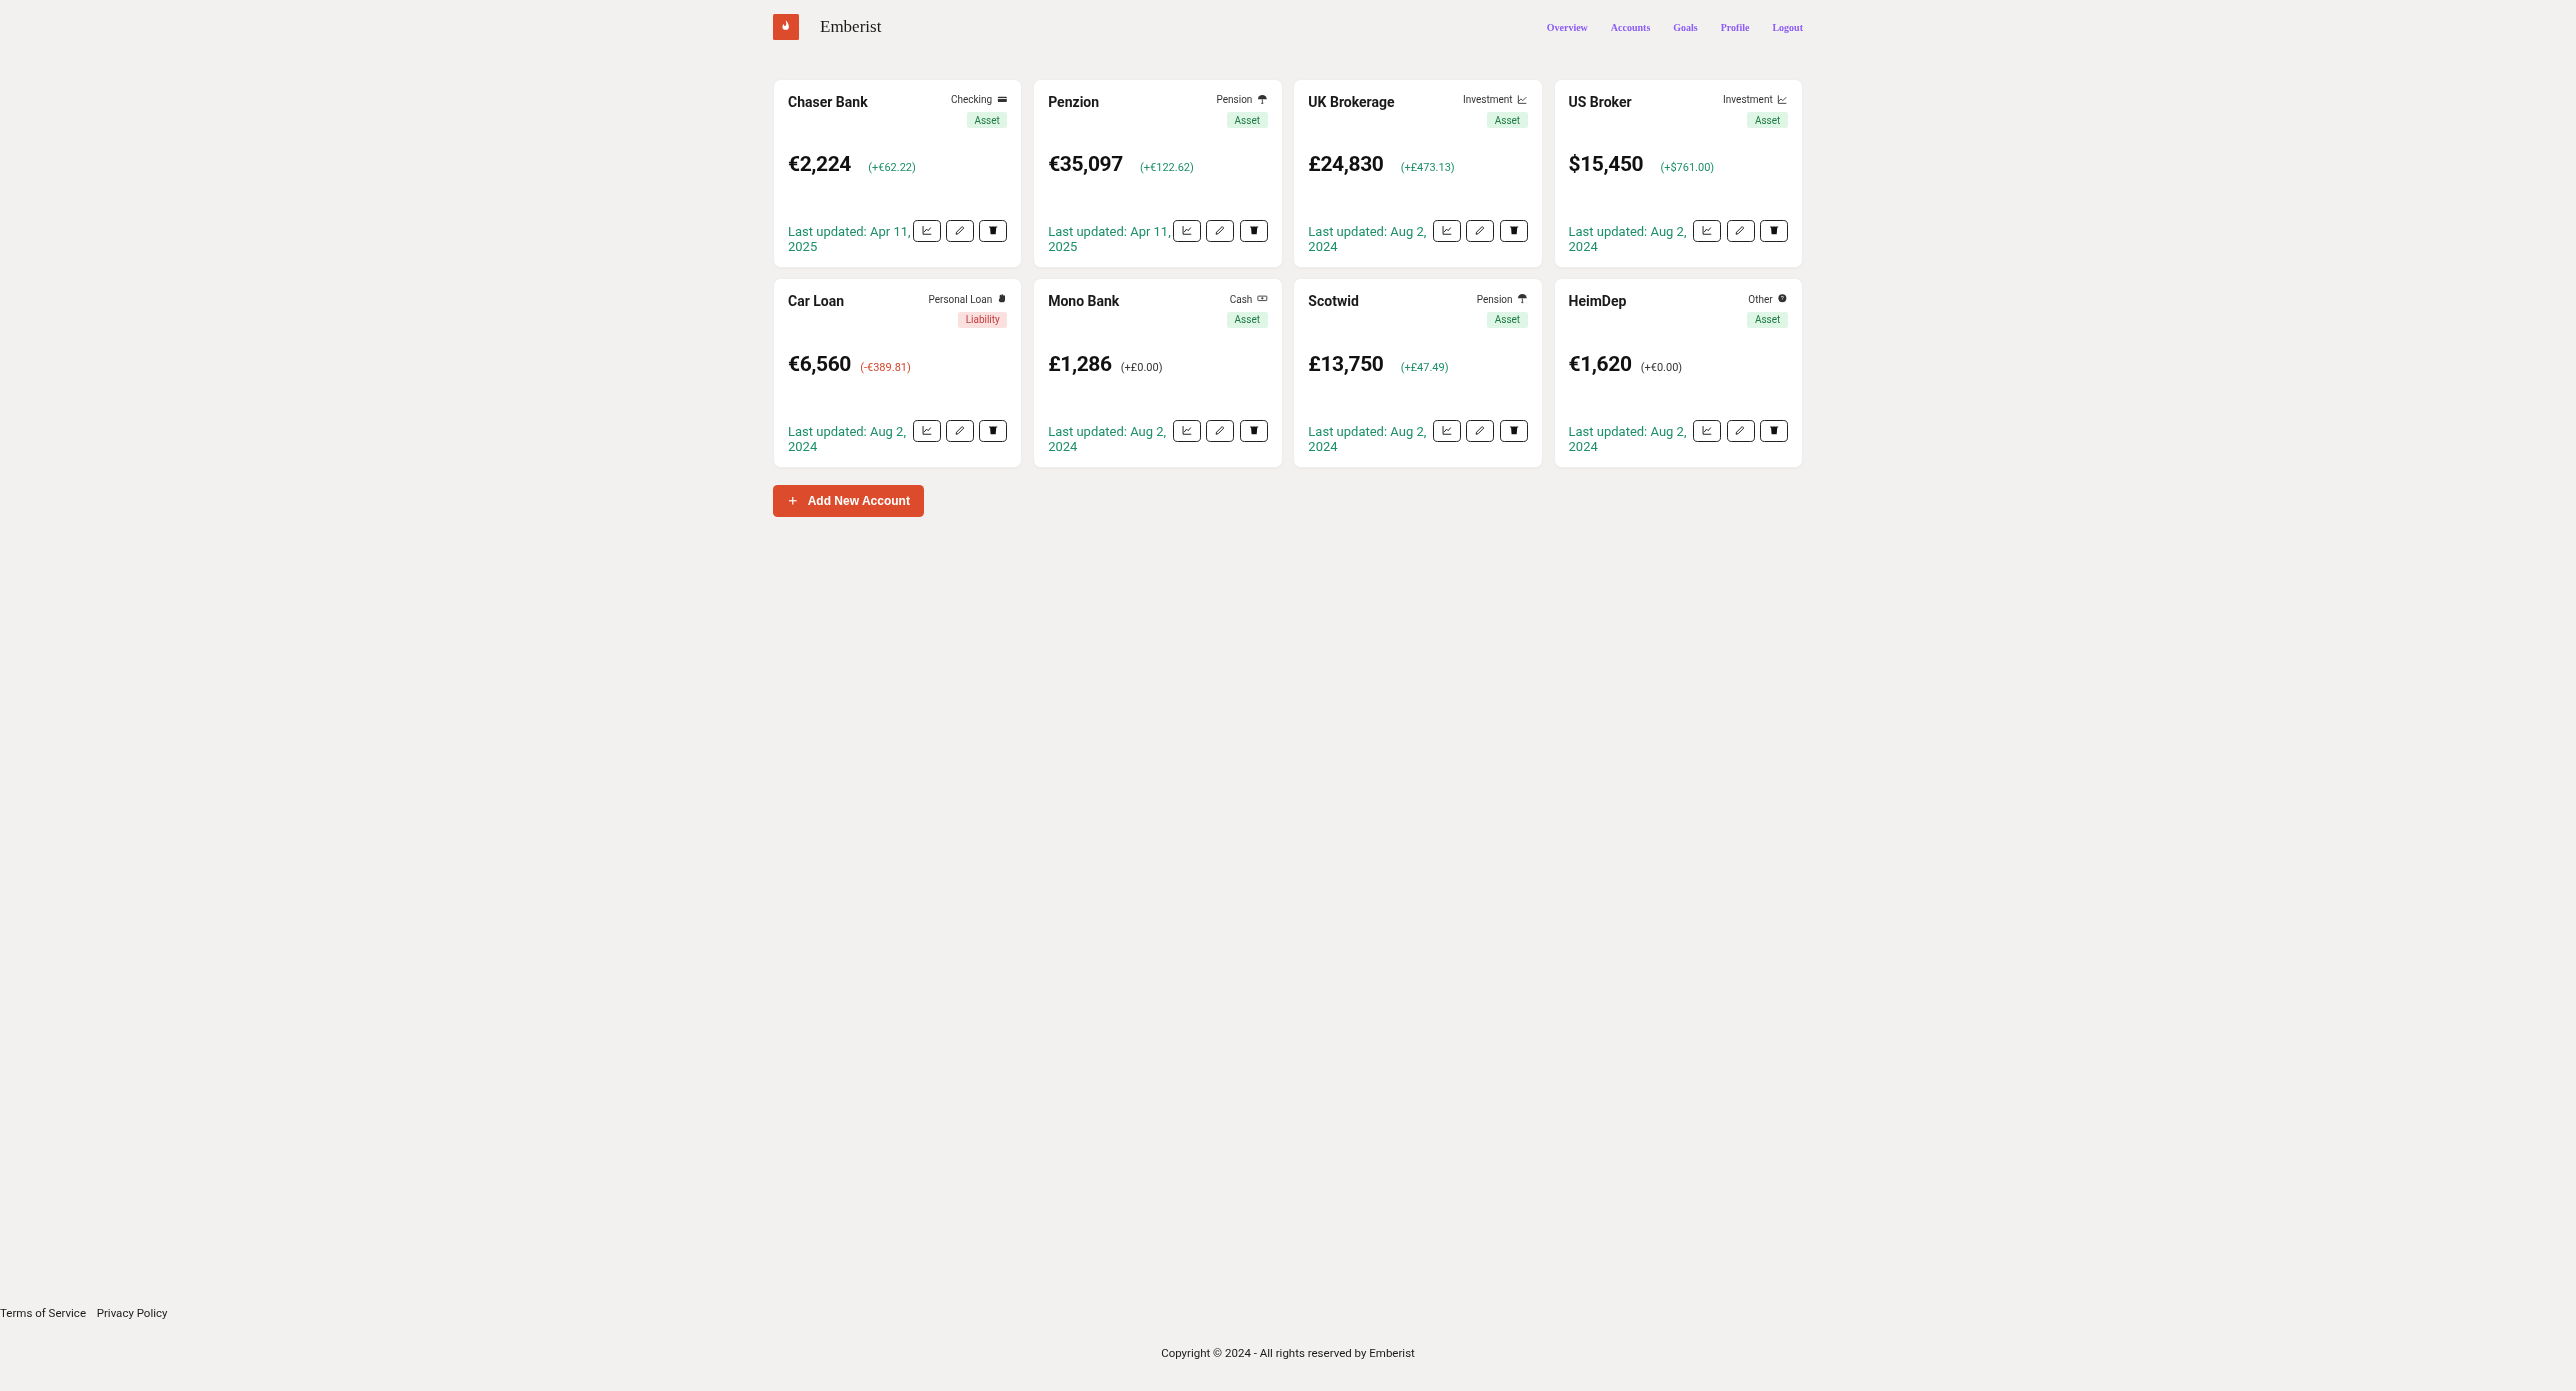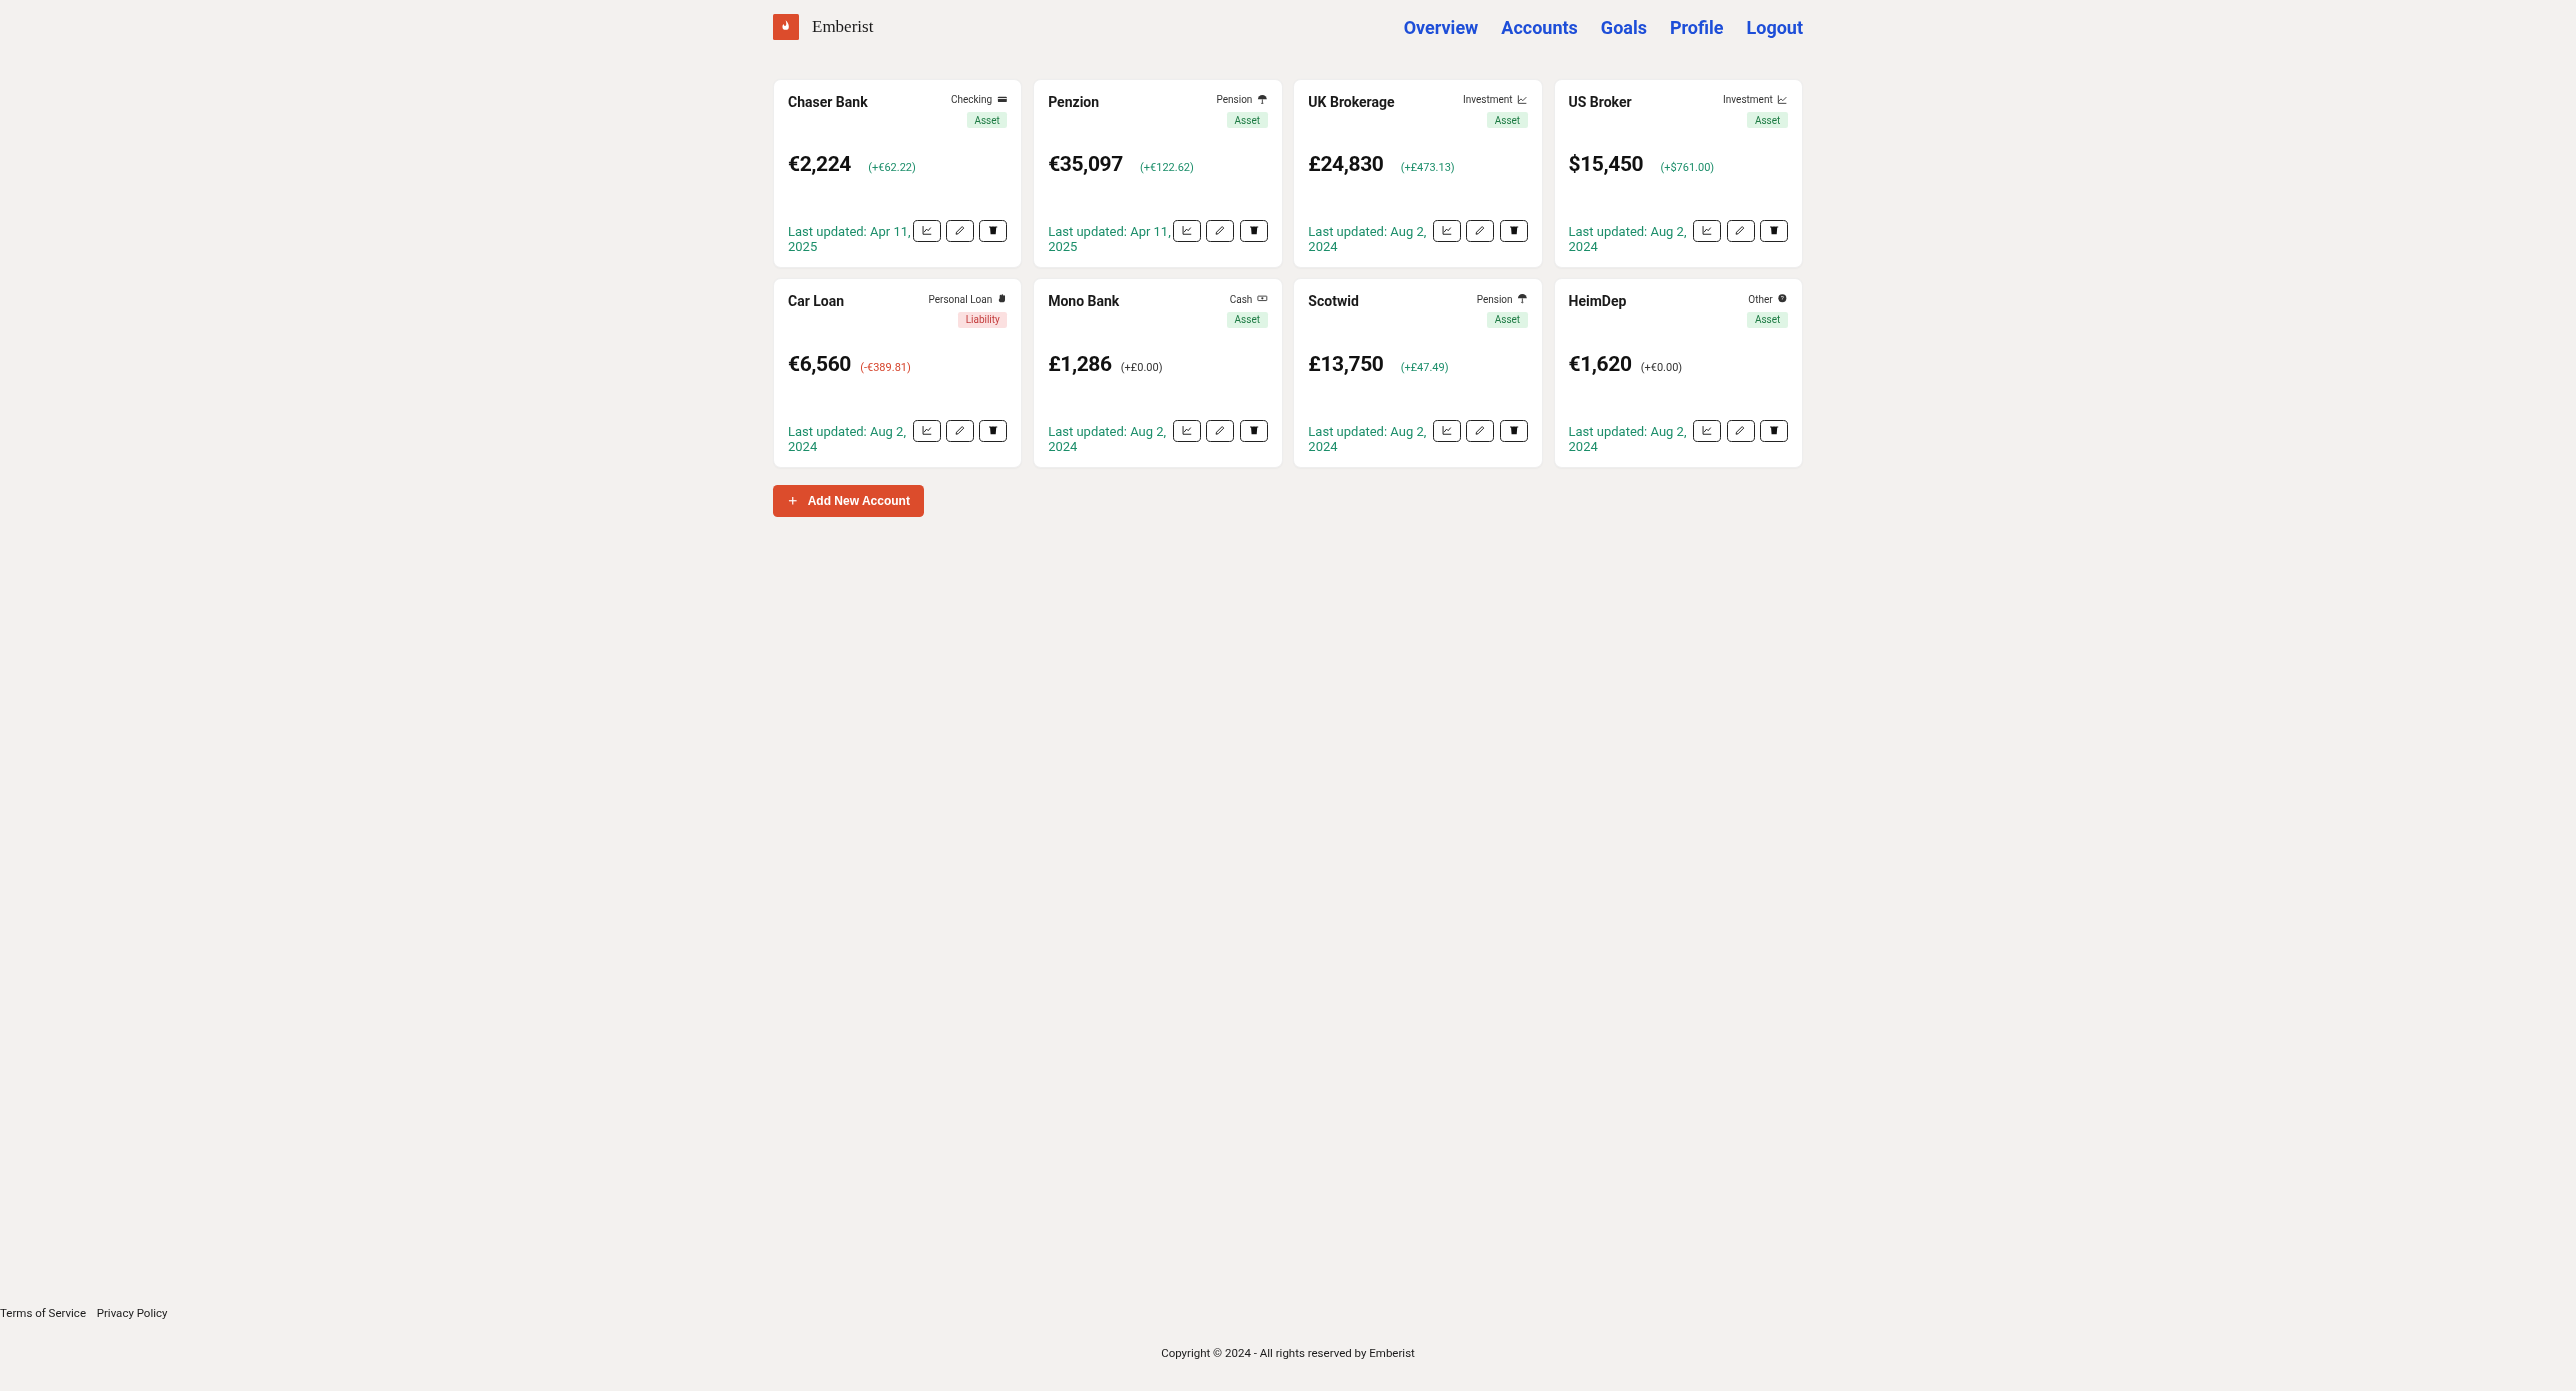--- a/index.html
+++ b/index.html
@@ -6,28 +6,28 @@
     body {
       font-family: -apple-system, BlinkMacSystemFont, "Segoe UI", Roboto, Helvetica, Arial, sans-serif;
       background: #f3f1ef;
       min-height: 100vh;
       display: flex;
       flex-direction: column;
     }
     .container { max-width: 1092px; margin: 0 auto; padding: 0 31px; width: 100%; }
     header { padding: 14px 0; }
     .header-inner { display: flex; align-items: center; justify-content: space-between; }
-    .brand { display: flex; align-items: center; gap: 13px; }
+    .brand { display: flex; align-items: center; gap: 21px; }
     .logo {
       width: 26px; height: 26px; background: #dc4c2c; border-radius: 1.5px;
       display: flex; align-items: center; justify-content: center; color: #fff;
     }
     .brand-name { font-family: Georgia, "Times New Roman", serif; font-size: 17px; color: #1a1a1a; }
     nav { display: flex; gap: 23px; }
-    nav a { text-decoration: none; color: #1d4ed8; font-weight: 700; font-size: 18px; cursor: pointer; }
+    nav a { text-decoration: none; color: #8b5cf6; font-weight: 700; font-size: 10px; cursor: pointer; font-family: Liberation Serif, serif; }
     main { flex: 1; padding-top: 24.5px; padding-bottom: 18.4px; }
     .grid { display: grid; grid-template-columns: repeat(4, 1fr); gap: 10.7px; }
     .card {
       background: #fff; border: 0.8px solid #eee; border-radius: 7.7px;
       padding: 14px 14px 12.3px 14px;
       box-shadow: 0 0.8px 1.5px rgba(0,0,0,0.03);
       display: flex; flex-direction: column;
     }
     .card-top { display: flex; align-items: flex-start; justify-content: space-between; }
     .card-title { font-size: 14px; font-weight: 700; color: #1a1a1a; }

